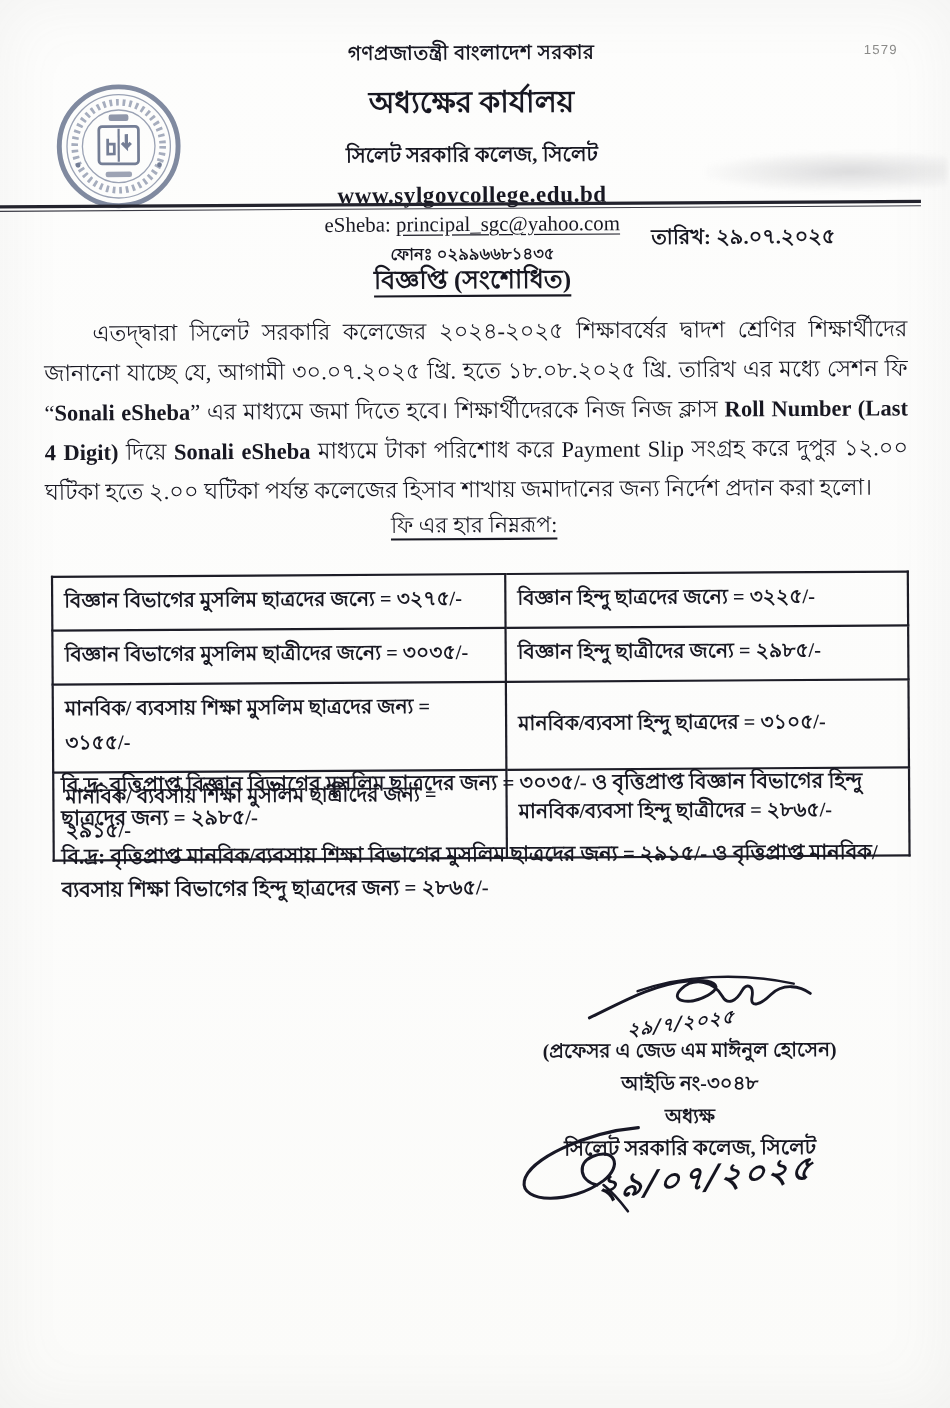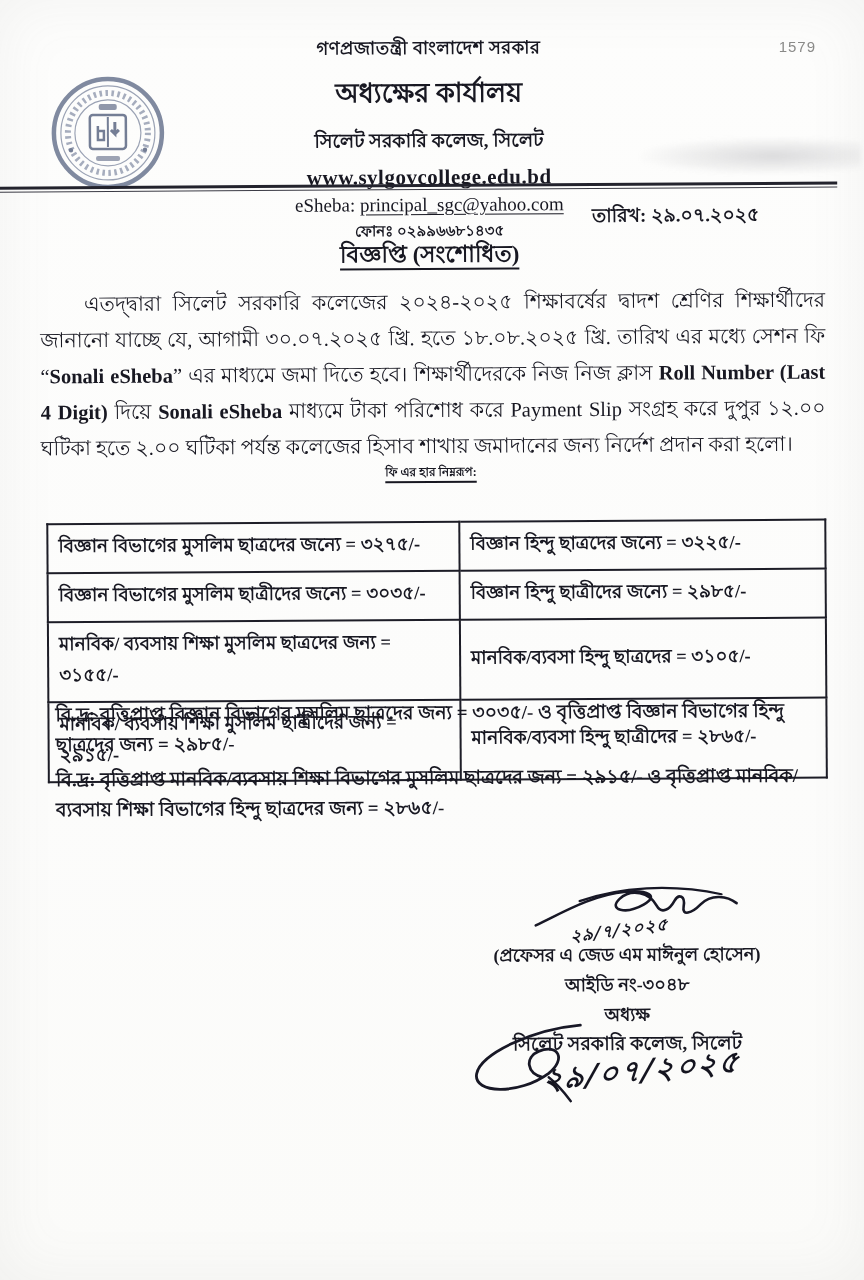--- a/index.html
+++ b/index.html
@@ -13,21 +13,21 @@
   }
   .page {
     position:absolute; inset:0;
     background:linear-gradient(180deg,#fdfdfc 0%,#fcfcfb 60%,#fbfbf9 100%);
     box-shadow:inset 0 0 60px rgba(120,120,110,0.08);
   }
   .scan { position:absolute; inset:0; transform:rotate(-0.35deg); }
 
   .corner-num {
     position:absolute; top:38px; right:48px;
-    font-size:15px; color:#8a8a88; letter-spacing:1px;
+    font-size:12px; color:#8a8a88; letter-spacing:1px;
     font-family:"Liberation Sans",sans-serif;
   }
 
   
   .letterhead { position:absolute; top:34px; left:0; width:100%; text-align:center; }
   .lh-govt   { font-size:18px; font-weight:bold; letter-spacing:0.5px; }
   .lh-office { font-size:27px; font-weight:bold; margin-top:7px; }
   .lh-college{ font-size:19px; font-weight:bold; margin-top:9px; }
   .lh-web    { font-size:21px; font-weight:bold; margin-top:7px; letter-spacing:0.5px; }
   .lh-email  { font-size:19px; margin-top:4px; }
@@ -66,21 +66,21 @@
   .body-para {
     position:absolute; top:284px; left:42px; width:785px;
     font-size:20.5px; line-height:36px; text-align:justify;
     text-indent:44px; font-weight:500;
   }
   .body-para .b-latin { font-weight:bold; }
   .fees-heading {
     position:absolute; top:462px; left:0; width:100%; text-align:center;
   }
   .fees-heading span {
-    font-size:12px; font-weight:bold;
+    font-size:20px; font-weight:normal;
     text-decoration:underline; text-decoration-thickness:1.5px; text-underline-offset:5px;
   }
 
   
   .fee-table {
     position:absolute; top:521px; left:47px; width:780px;
     border-collapse:collapse;
   }
   .fee-table td {
     border:2px solid #1d1d27;

